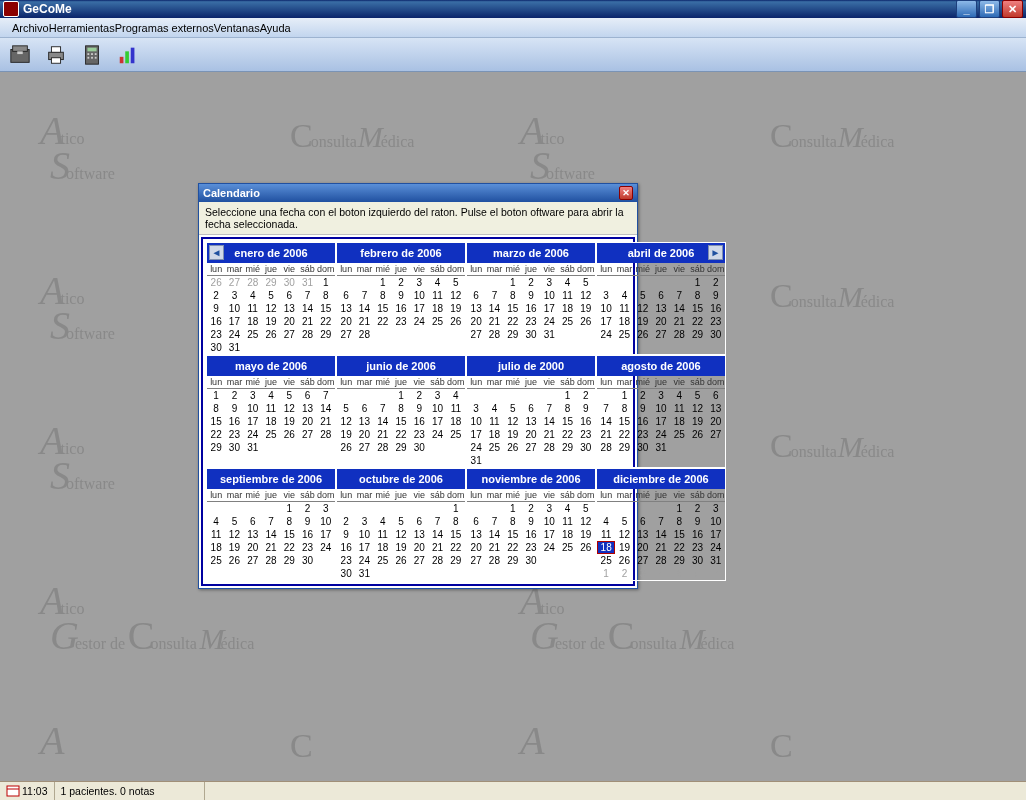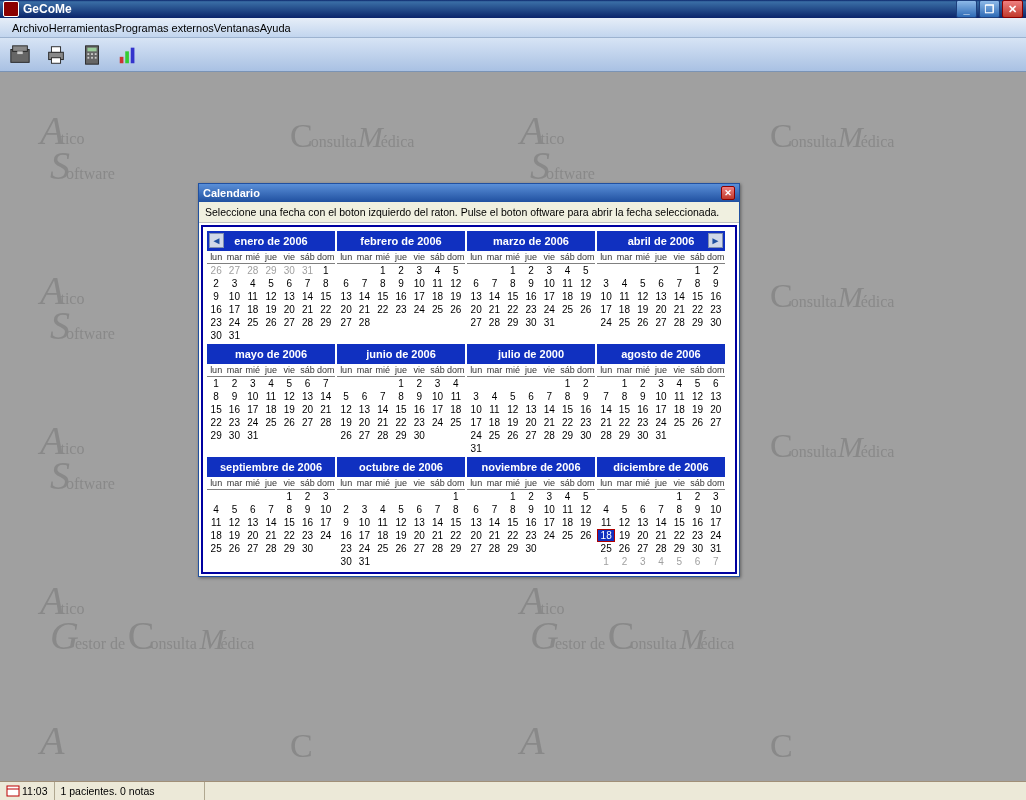--- a/index.html
+++ b/index.html
@@ -28,21 +28,21 @@
   
   .watermark { position: absolute; font-family: Georgia, serif; color: #898989; pointer-events: none; user-select: none; }
   .wm-aso .big { font-size: 40px; font-style: italic; display: inline-block; vertical-align: baseline; }
   .wm-aso .small { font-size: 16px; display: inline-block; margin-left: -4px; }
   .wm-aso .line2 .big { font-size: 40px; }
   .wm-cm .big { font-size: 34px; display: inline-block; }
   .wm-cm .med { font-size: 30px; font-style: italic; display: inline-block; margin-left: -2px; }
   .wm-cm .small { font-size: 16px; display: inline-block; margin-left: -2px; }
   
   
-  .dialog { position: absolute; left: 198px; top: 182px; width: 542px; background: #fff; border: 1px solid #2050a0; box-shadow: 1px 1px 3px rgba(0,0,0,0.4); }
+  .dialog { position: absolute; left: 198px; top: 182px; width: 440px; background: #fff; border: 1px solid #2050a0; box-shadow: 1px 1px 3px rgba(0,0,0,0.4); }
   .dialog-titlebar { height: 18px; background: linear-gradient(to bottom, #5a8fd8, #2050a0); color: #fff; font-weight: bold; font-size: 11px; display: flex; align-items: center; padding: 0 4px; }
   .dialog-titlebar .title-text { flex: 1; }
   .dialog-close { width: 14px; height: 14px; background: linear-gradient(to bottom,#f08080,#c0392b); border: 1px solid #8b0000; color: #fff; font-size: 9px; display: flex; align-items: center; justify-content: center; cursor: pointer; border-radius: 2px; }
   .instruction { padding: 4px 6px; background: #f0f0e0; font-size: 10.5px; border-bottom: 1px solid #c0c0c0; }
   
   .year-grid { border: 2px solid #0000a0; margin: 2px; padding: 3px; background: #fff; }
   .month-row { display: flex; gap: 0; }
   .month { width: 130px; border: 1px solid #fff; }
   .month-header { height: 20px; background: #1030c0; color: #fff; text-align: center; font-weight: bold; font-size: 11px; line-height: 20px; position: relative; }
   .nav-arrow { position: absolute; top: 2px; width: 15px; height: 15px; background: #d0d8e8; border: 1px solid #8090b0; color: #2050a0; font-size: 10px; line-height: 13px; text-align: center; cursor: pointer; }

